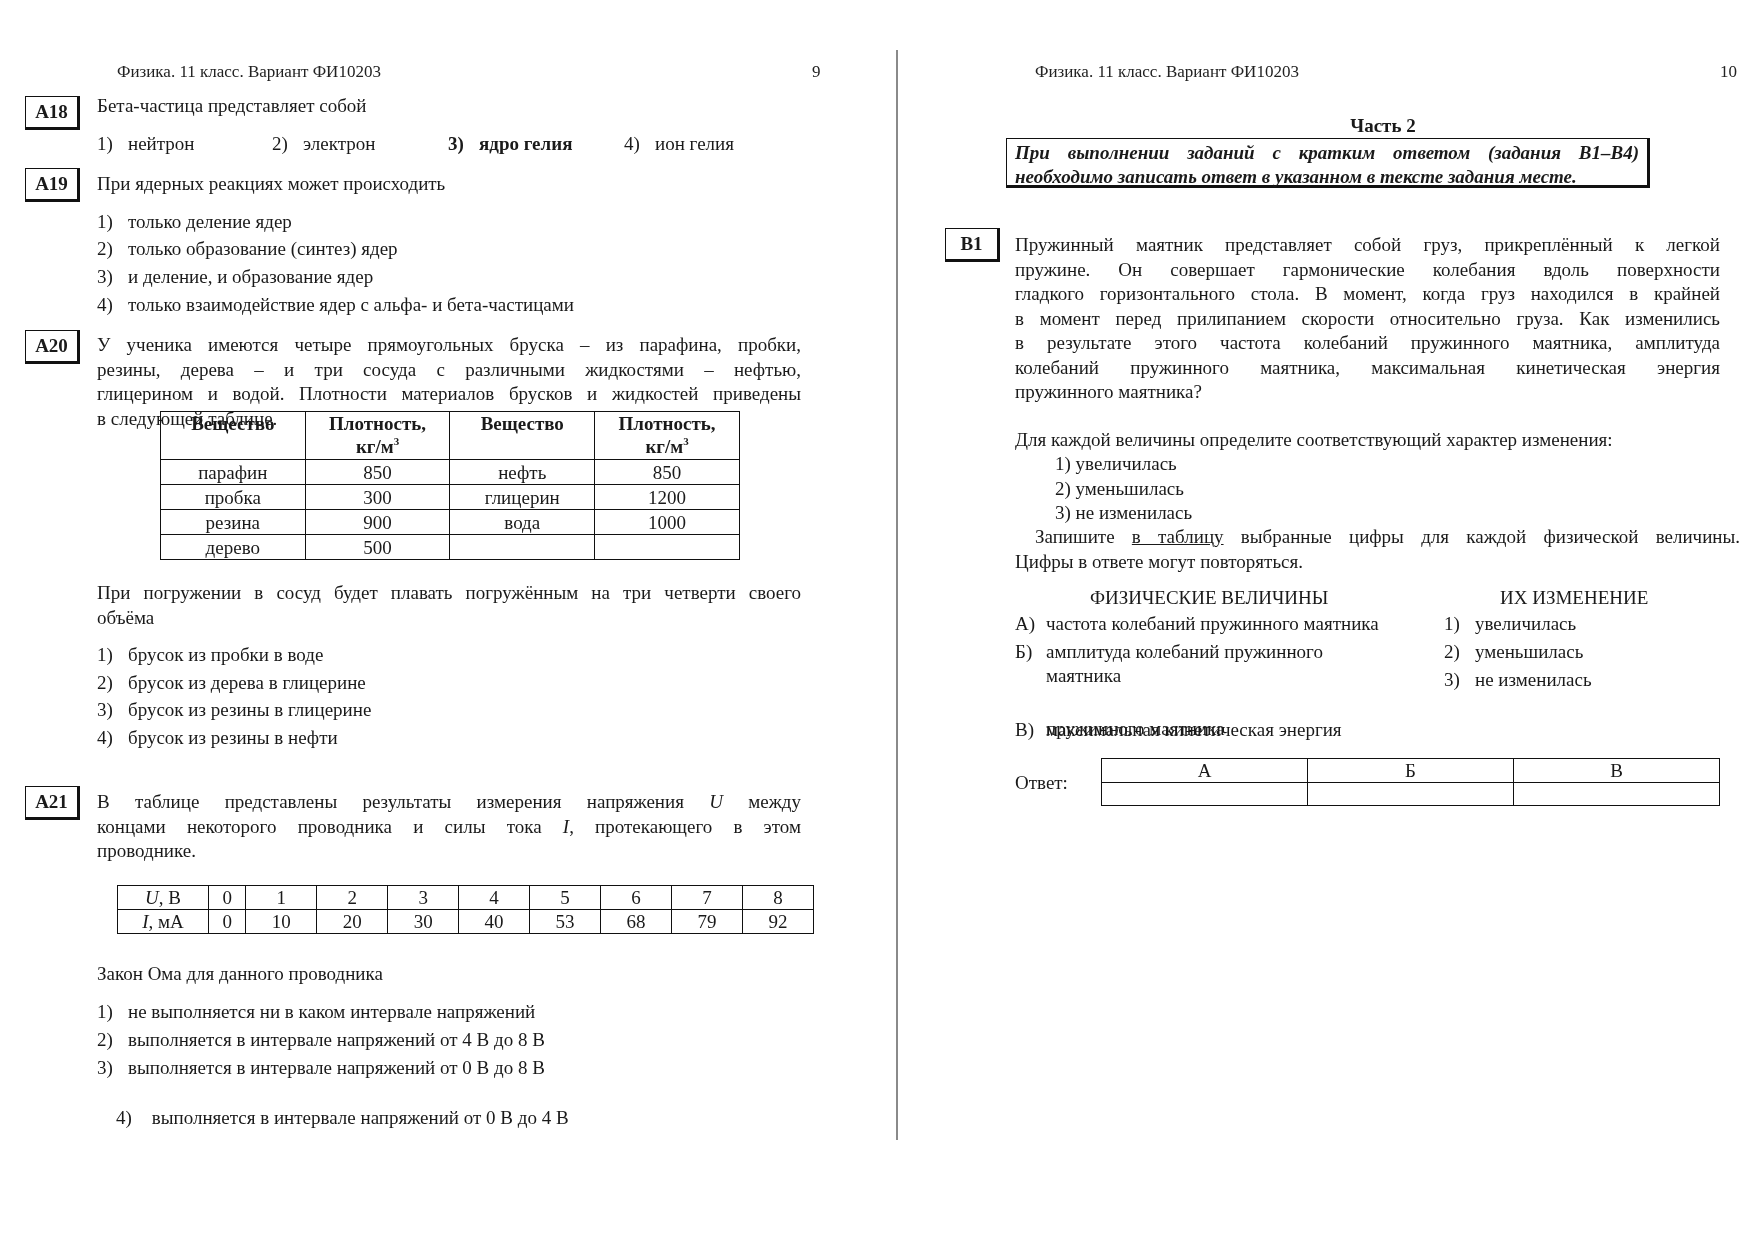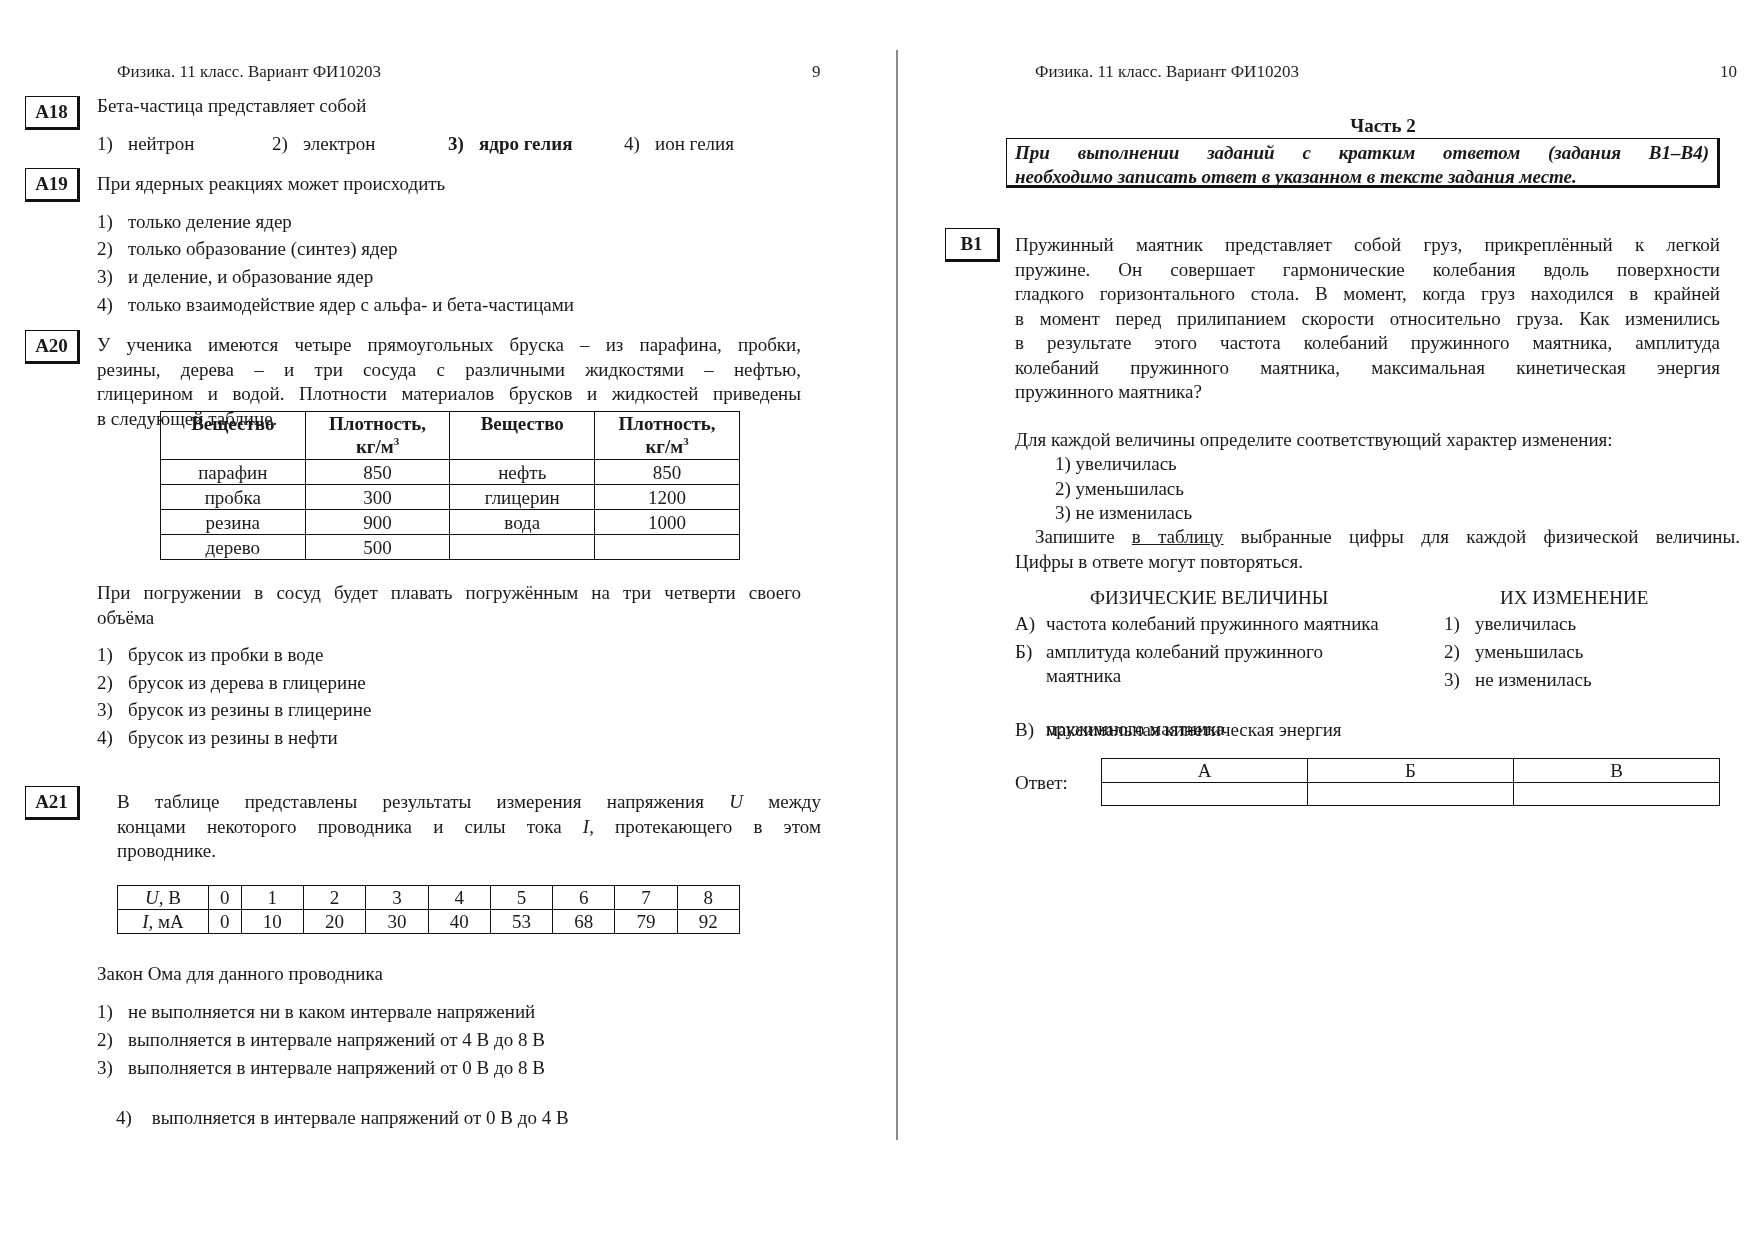--- a/index.html
+++ b/index.html
@@ -31,21 +31,21 @@
     .para .l.last { text-align-last: left; }
     .opt { position: absolute; white-space: nowrap; }
     .opt .num { display: inline-block; width: 31px; }
     table.grid { position: absolute; border-collapse: collapse; }
     table.grid td, table.grid th {
       border: 1.5px solid #111; padding: 0; text-align: center; font-weight: normal;
       font-size: 19px; line-height: 23px;
     }
     table.grid th { font-weight: bold; vertical-align: top; }
     .part2-box {
-      position: absolute; left: 1006px; top: 138px; width: 714px; height: 50px;
+      position: absolute; left: 1006px; top: 138px; width: 644px; height: 50px;
       border: 1.5px solid #111; border-right: 3px solid #111; border-bottom: 3px solid #111;
       font-style: italic; font-weight: bold; font-size: 19px; line-height: 24px;
       padding: 2px 8px; box-sizing: border-box;
     }
     .part2-box .l { display: block; text-align: justify; text-align-last: justify; }
     .part2-box .l.last { text-align-last: left; }
     .underline { text-decoration: underline; }
     .ital { font-style: italic; }
     sup { font-size: 11px; vertical-align: 8px; line-height: 0; }
   </style>
@@ -141,27 +141,27 @@
     <span class="num">2)</span><span>брусок из дерева в глицерине</span>
   </div>
   <div class="opt" style="left:97px; top:699px;">
     <span class="num">3)</span><span>брусок из резины в глицерине</span>
   </div>
   <div class="opt" style="left:97px; top:727px;">
     <span class="num">4)</span><span>брусок из резины в нефти</span>
   </div>
 
   <div class="qlabel" style="left:25px; top:786px;">A21</div>
-  <div class="para" style="left:97px; top:790px; width:704px;margin-left:20px;">
+  <div class="para" style="left:97px; top:790px; width:704px;">
     <span class="l"><span>В таблице представлены результаты измерения напряжения </span><span class="ital">U</span><span> между</span></span>
     <span class="l"><span>концами некоторого проводника и силы тока </span><span class="ital">I</span><span>, протекающего в этом</span></span>
     <span class="l last">проводнике.</span>
   </div>
 
-  <table class="grid" style="left:117px; top:885px; width:623px;">
+  <table class="grid" style="left:117px; top:885px; width:697px;">
     <tbody>
         <tr style="height:24px;">
       <td style="width:90px;"><span class="ital">U</span><span>, В</span></td>
       <td>0</td>
       <td>1</td>
       <td>2</td>
       <td>3</td>
       <td>4</td>
       <td>5</td>
       <td>6</td>

